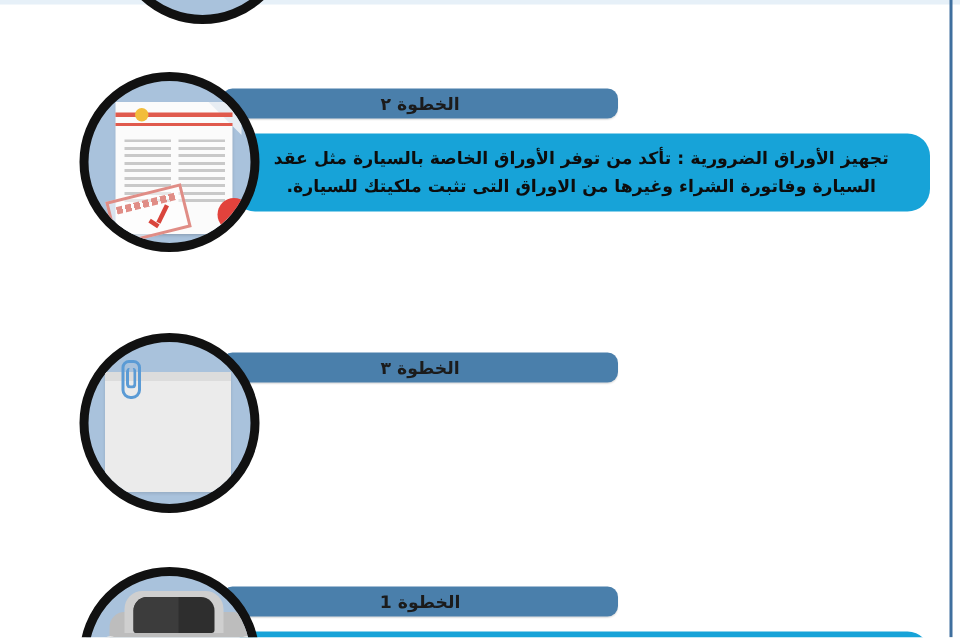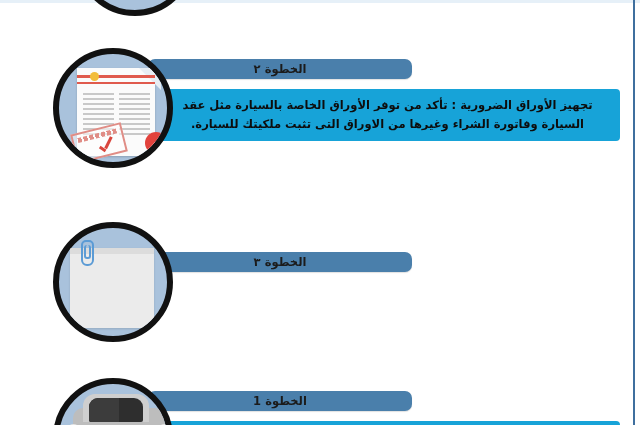--- a/index.html
+++ b/index.html
@@ -66,21 +66,21 @@
     font-weight: bold;
     direction: rtl;
     letter-spacing: 0.3px;
   }
 
   .step-body {
     position: absolute;
     left: 155px;
     width: 465px;
     background: #17a3d8;
-    border-radius: 4px;
+    border-radius: 15px;
     box-sizing: border-box;
     padding: 7px 16px 7px 16px;
     direction: rtl;
     text-align: center;
   }
   .step-body-text {
     color: #0d0d0d;
     font-size: 11.5px;
     font-weight: bold;
     line-height: 1.65;
@@ -368,21 +368,21 @@
   <div class="step" style="top:222px; height:120px;">
 
     <div class="step-circle" style="top:0;">
       <div class="circle-art">
         <div class="paper-sheet"></div>
         <div class="paper-sheet-top"></div>
         <div class="clip"></div>
       </div>
     </div>
 
-    <div class="step-header" style="top:30px;">
+    <div class="step-header" style="top:13px;">
       <div class="step-header-label">الخطوة ٣</div>
     </div>
 
   </div>
 
   <div class="step" style="top:378px; height:120px;">
 
     <div class="step-circle" style="top:0;">
       <div class="circle-art">
         <div class="car-body"></div>

